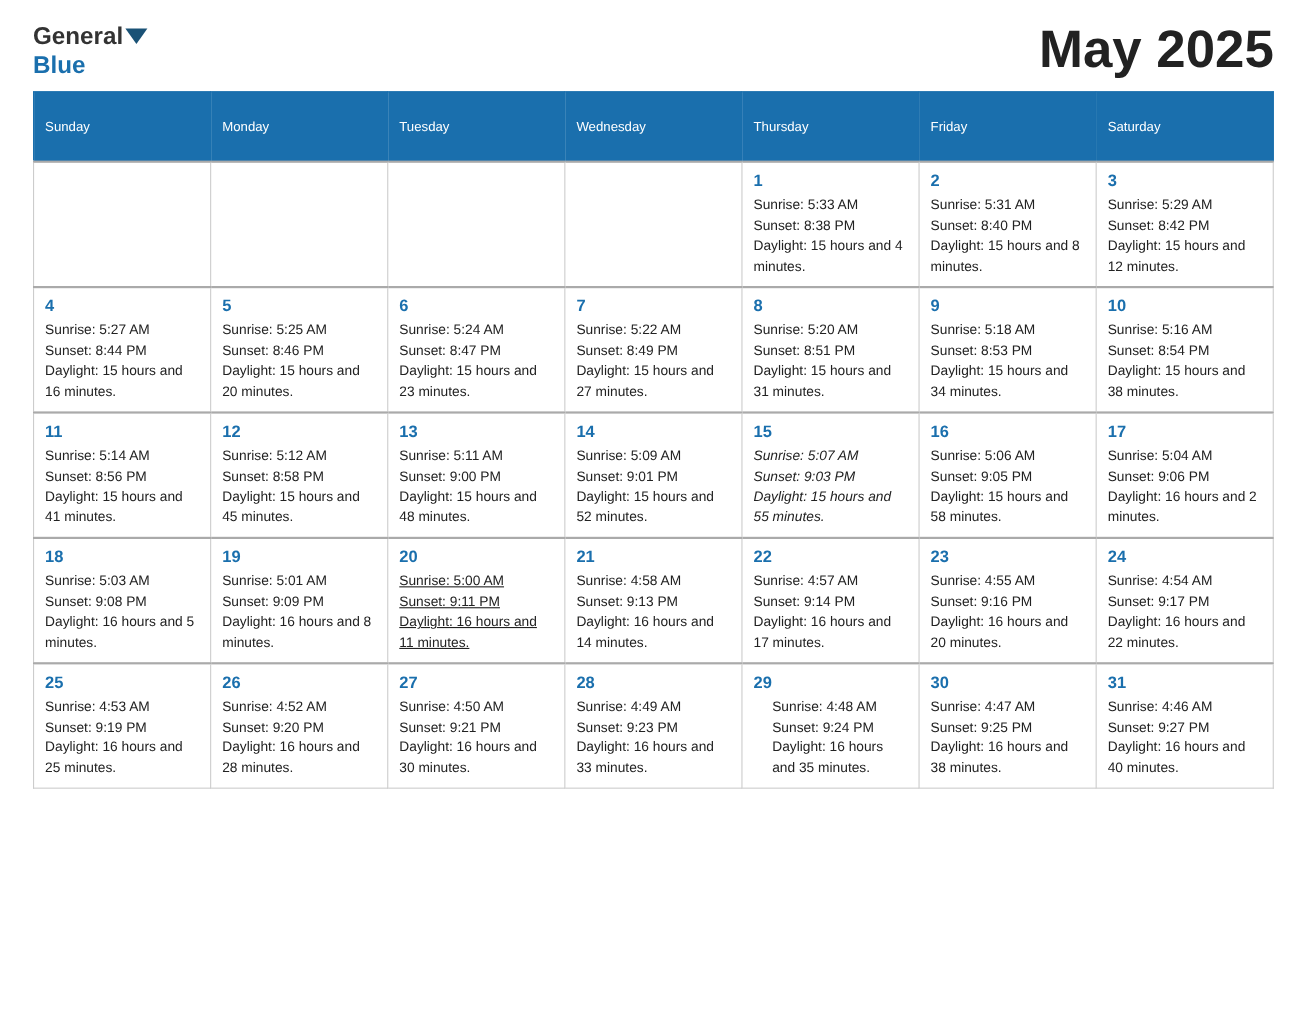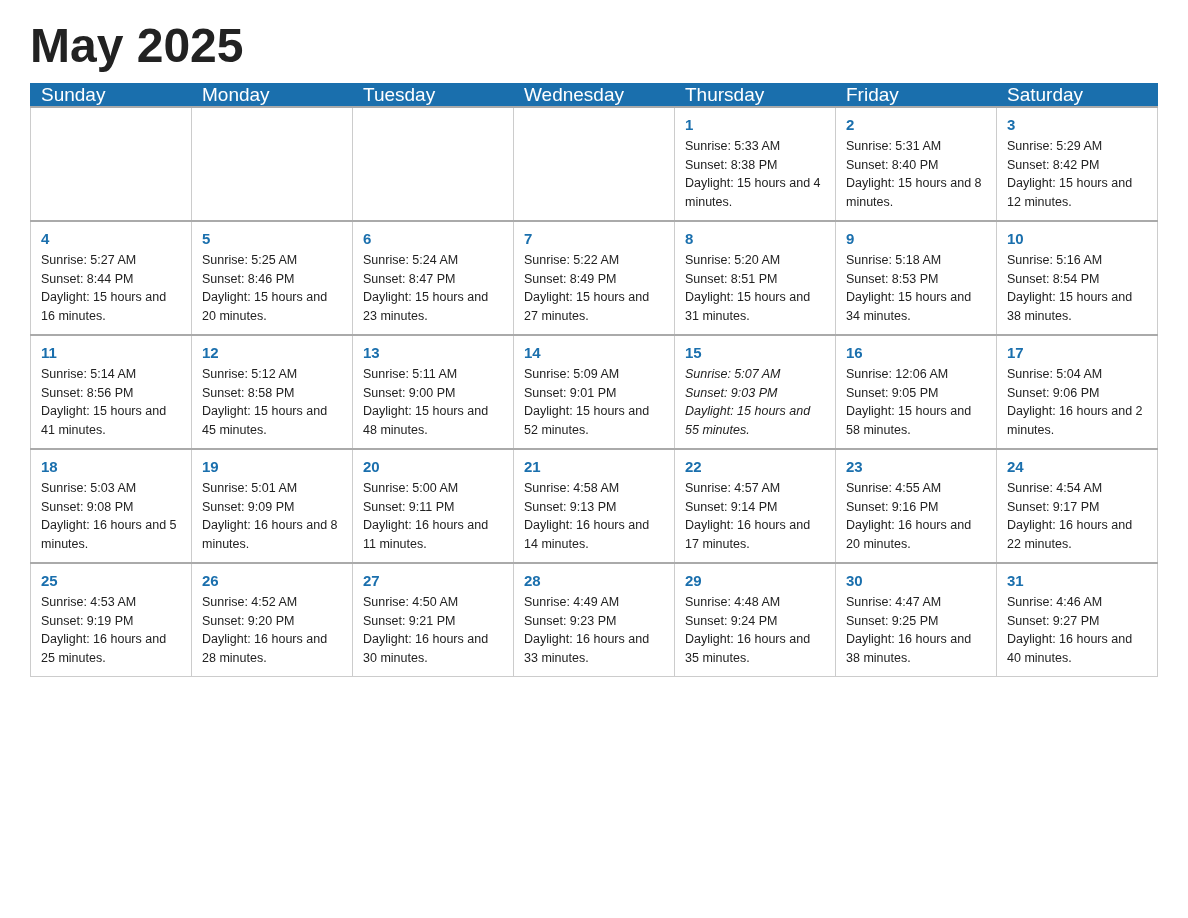--- a/index.html
+++ b/index.html
@@ -59,23 +59,23 @@
       margin-top: 4px;
     }
     .calendar {
       width: 100%;
       border-collapse: collapse;
       margin-top: 10px;
     }
     .calendar th {
       background-color: #1a6fad;
       color: #fff;
-      padding: 0 10px;
+      padding: 24px 10px;
       text-align: left;
-      font-size: 19px;
+      font-size: 12px;
       font-weight: normal;
       border: 1px solid #1a6fad;
     }
     .calendar td {
       vertical-align: top;
       padding: 8px 10px;
       border: 1px solid #ccc;
       width: 14.28%;
       min-height: 100px;
       font-size: 13px;
@@ -98,20 +98,27 @@
       background: #fff;
     }
     tr.week-row td {
       border-top: 2px solid #aaa;
     }
   </style>
 </head>
 <body>
 
 <div class="header">
+  <div class="logo">
+    <div class="logo-text">
+      <span class="logo-general">General</span>
+      <span class="logo-arrow"></span>
+    </div>
+    <span class="logo-blue">Blue</span>
+  </div>
   <div class="title-section">
     <div class="month-title">May 2025</div>
   </div>
 </div>
 
 <table class="calendar">
   <thead>
     <tr>
       <th>Sunday</th>
       <th>Monday</th>
@@ -217,21 +224,21 @@
 Daylight: 15 hours and 52 minutes.</div>
         </td>
         <td>
           <span class="day-number">15</span>
           <div class="day-info" style="white-space: pre-line; font-style: italic;">Sunrise: 5:07 AM
 Sunset: 9:03 PM
 Daylight: 15 hours and 55 minutes.</div>
         </td>
         <td>
           <span class="day-number">16</span>
-          <div class="day-info" style="white-space: pre-line;">Sunrise: 12:06 AM
+          <div class="day-info" style="white-space: pre-line;">Sunrise: 5:06 AM
 Sunset: 9:05 PM
 Daylight: 15 hours and 58 minutes.</div>
         </td>
         <td>
           <span class="day-number">17</span>
           <div class="day-info" style="white-space: pre-line;">Sunrise: 5:04 AM
 Sunset: 9:06 PM
 Daylight: 16 hours and 2 minutes.</div>
         </td>
       </tr>
@@ -243,21 +250,21 @@
 Daylight: 16 hours and 5 minutes.</div>
         </td>
         <td>
           <span class="day-number">19</span>
           <div class="day-info" style="white-space: pre-line;">Sunrise: 5:01 AM
 Sunset: 9:09 PM
 Daylight: 16 hours and 8 minutes.</div>
         </td>
         <td>
           <span class="day-number">20</span>
-          <div class="day-info" style="white-space: pre-line;">Sunrise: 5:00 AM
+          <div class="day-info" style="white-space: pre-line; text-decoration: underline;">Sunrise: 5:00 AM
 Sunset: 9:11 PM
 Daylight: 16 hours and 11 minutes.</div>
         </td>
         <td>
           <span class="day-number">21</span>
           <div class="day-info" style="white-space: pre-line;">Sunrise: 4:58 AM
 Sunset: 9:13 PM
 Daylight: 16 hours and 14 minutes.</div>
         </td>
         <td>
@@ -299,21 +306,21 @@
 Daylight: 16 hours and 30 minutes.</div>
         </td>
         <td>
           <span class="day-number">28</span>
           <div class="day-info" style="white-space: pre-line;">Sunrise: 4:49 AM
 Sunset: 9:23 PM
 Daylight: 16 hours and 33 minutes.</div>
         </td>
         <td>
           <span class="day-number">29</span>
-          <div class="day-info" style="white-space: pre-line;">Sunrise: 4:48 AM
+          <div class="day-info" style="white-space: pre-line; margin-left: 17px;">Sunrise: 4:48 AM
 Sunset: 9:24 PM
 Daylight: 16 hours and 35 minutes.</div>
         </td>
         <td>
           <span class="day-number">30</span>
           <div class="day-info" style="white-space: pre-line;">Sunrise: 4:47 AM
 Sunset: 9:25 PM
 Daylight: 16 hours and 38 minutes.</div>
         </td>
         <td>

